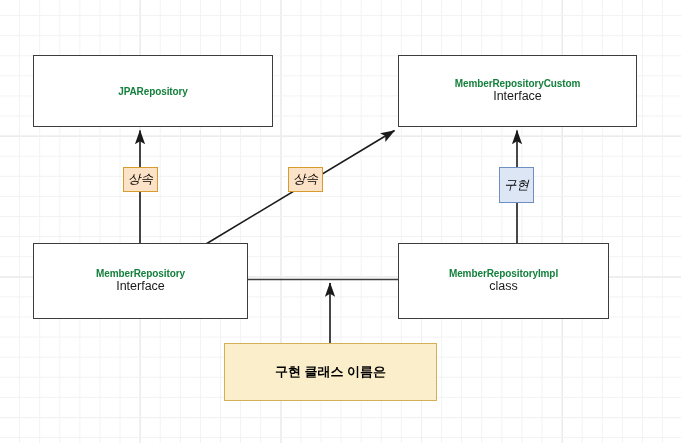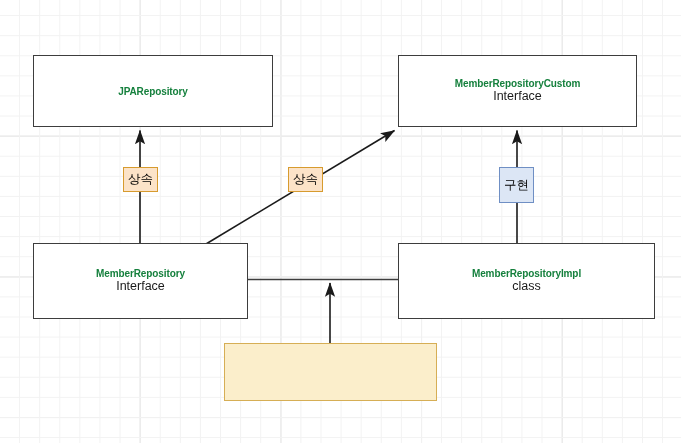--- a/index.html
+++ b/index.html
@@ -68,20 +68,21 @@
     position: absolute;
     box-sizing: border-box;
     display: flex;
     align-items: center;
     justify-content: center;
     font-size: 12.5px;
     font-weight: normal;
     color: #000000;
     line-height: 1;
     white-space: nowrap;
+    font-style: italic;
   }
   .edge-label.inherit {
     background: #fce3c8;
     border: 1.4px solid #d79b2e;
   }
   .edge-label.implement {
     background: #dce6f5;
     border: 1.4px solid #6f8fc4;
   }
   .note {
@@ -131,27 +132,28 @@
   <div class="node" style="left:398px; top:55px; width:239px; height:72px;">
     <div class="title">MemberRepositoryCustom</div>
     <div class="stereotype">Interface</div>
   </div>
 
   <div class="node" style="left:33px; top:243px; width:215px; height:76px;">
     <div class="title">MemberRepository</div>
     <div class="stereotype">Interface</div>
   </div>
 
-  <div class="node" style="left:398px; top:243px; width:257px; height:76px;">
+  <div class="node" style="left:398px; top:243px; width:211px; height:76px;">
     <div class="title">MemberRepositoryImpl</div>
     <div class="stereotype">class</div>
   </div>
 
   <div class="edge-label inherit" style="left:123px; top:167px; width:35px; height:25px;">상속</div>
 
   <div class="edge-label inherit" style="left:288px; top:167px; width:35px; height:25px;">상속</div>
 
   <div class="edge-label implement" style="left:499px; top:167px; width:35px; height:36px;">구현</div>
 
   <div class="note" style="left:224px; top:343px; width:213px; height:58px;">
+    <div class="line1">구현 클래스 이름은</div>
   </div>
 
 </div>
 
 </body></html>

